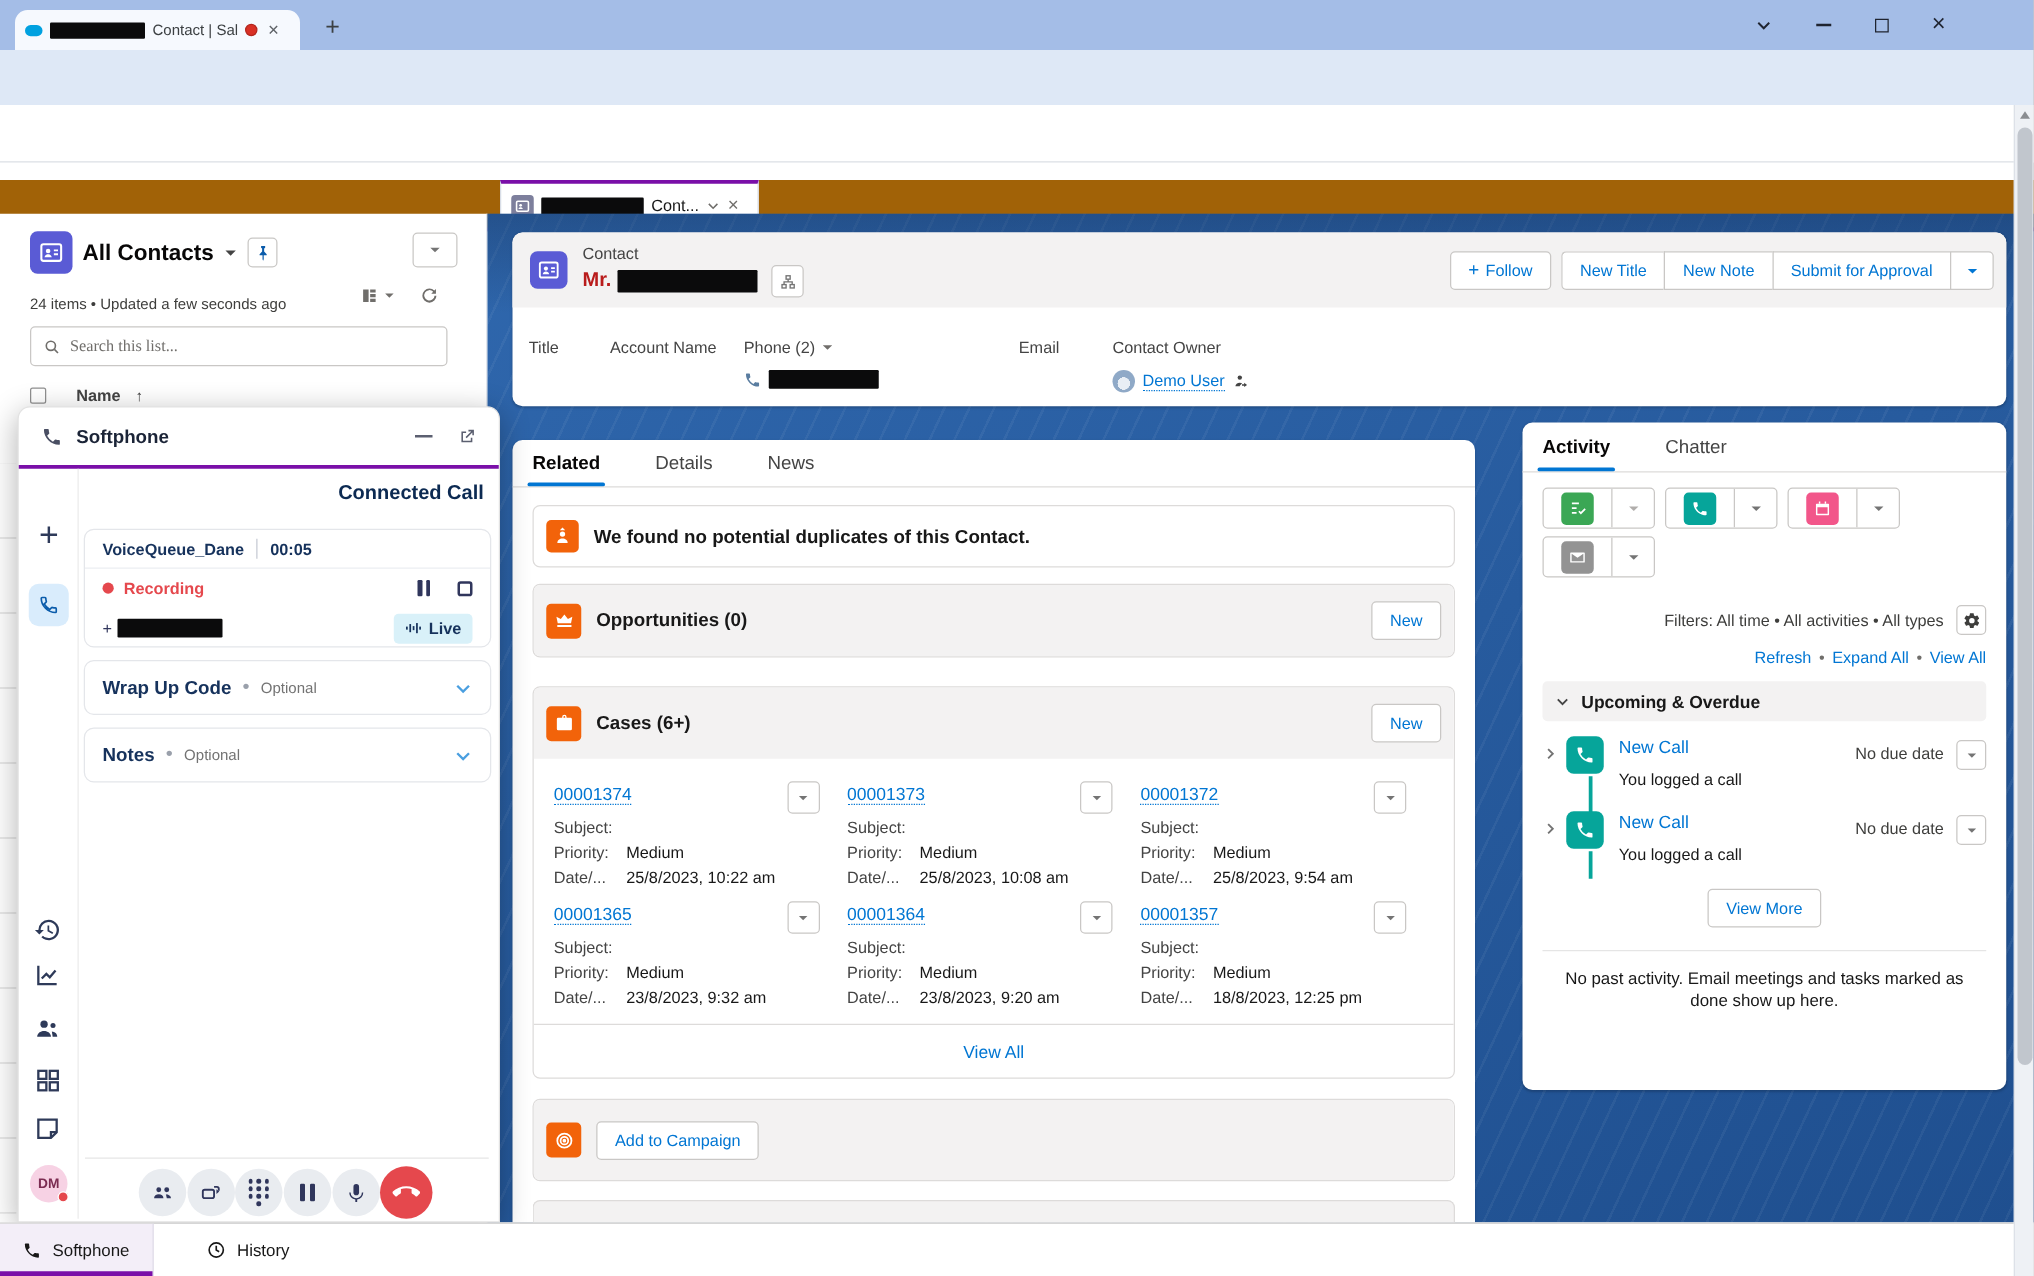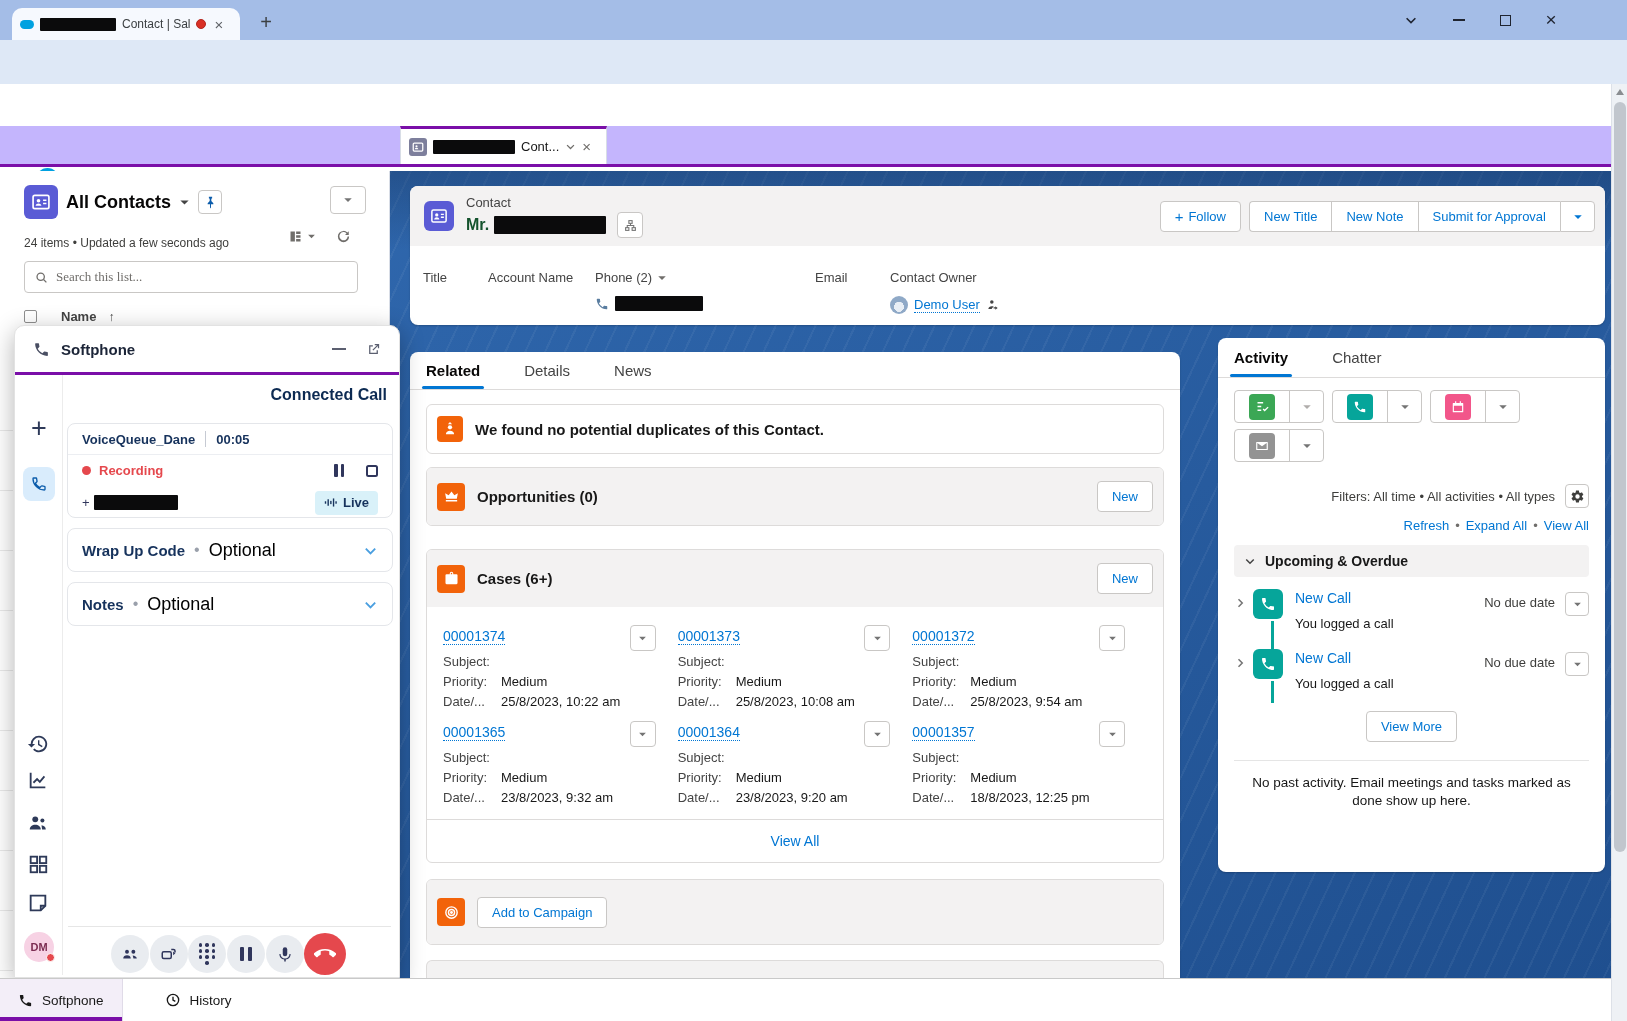--- a/index.html
+++ b/index.html
@@ -46,21 +46,21 @@
   .sfsearch{left:553px;top:91px;width:385px;height:32px;border:1px solid #c9c7c5;border-radius:4px;background:#fff;padding:0 10px;gap:8px}
   .sfsearch input{flex:1;font-size:14px;color:#181818}
   .hic{color:#5c5c5c}
   .favgroup{left:1337px;top:98px;width:46px;height:26px;border:1px solid #c9c7c5;border-radius:4px}
   .favgroup .star{width:26px;text-align:center;font-size:14px;color:#5c5c5c}
   .favgroup .sep{width:1px;height:100%;background:#c9c7c5}
   .plusbox{left:1393px;top:99px;width:22px;height:22px;background:#747474;border-radius:4px;color:#fff;font-size:17px;justify-content:center}
   .astro{left:1551px;top:93px;width:32px;height:32px;border-radius:50%;background:radial-gradient(circle at 50% 62%,#f3f6f9 0 36%,#8fa9c7 37% 100%);border:2px solid #c6d3e4}
 
   
-  .navbar{left:0;top:126px;width:100%;height:41px;background:#c4b5fd;border-bottom:3px solid var(--purple)}
+  .navbar{left:0;top:144px;width:100%;height:41px;background:#a16207;border-bottom:3px solid var(--purple)}
   .waffle{left:22px;top:142px;display:grid;grid-template-columns:repeat(3,4px);grid-gap:3px}
   .waffle i{width:4px;height:4px;border-radius:50%;background:#706e6b}
   .appname{left:64px;top:138px;font-size:18px;color:#080707}
   .navdiv{left:218px;top:139px;width:1px;height:24px;background:#d8dde6}
   .ctabtxt{left:232px;top:141px;font-size:14px;color:#181818}
   .ctabchev{left:368px;top:146px;color:#706e6b}
   .recordtab{left:400px;top:0;width:207px;height:38px;background:#fff;border-left:1px solid #d8dde6;border-right:1px solid #d8dde6;border-top:3px solid var(--purple);padding:0 8px;gap:6px}
   .minicontact{width:18px;height:18px;background:#7d7f9c;border-radius:3px;flex:none;display:flex;align-items:center;justify-content:center}
   .rectab-label{font-size:13px;color:#181818;white-space:nowrap}
 
@@ -81,21 +81,21 @@
       repeating-linear-gradient(115deg,rgba(255,255,255,.05) 0 2px,rgba(255,255,255,0) 2px 18px),
       linear-gradient(155deg,#2f67ad,#1f4f8f)}
   .card{background:#fff;border-radius:8px;box-shadow:0 1px 2px rgba(0,0,0,.2)}
 
   
   .chead{left:20px;top:15px;width:1195px;height:139px}
   .cband{height:60px;background:var(--gray-band);border-radius:8px 8px 0 0;position:relative}
   .cicon{position:absolute;left:14px;top:15px;width:30px;height:30px;background:#5a5bd5;border-radius:6px;display:flex;align-items:center;justify-content:center}
   .centity{position:absolute;left:56px;top:9px;font-size:13px;color:#444}
   .cname{position:absolute;left:56px;top:26px;display:flex;align-items:center;gap:5px}
-  .cname b{font-size:16px;color:#14532d}
+  .cname b{font-size:16px;color:#b91c1c}
   .hierbtn{width:26px;height:26px;border:1px solid #c9c7c5;border-radius:4px;background:#fff;display:flex;align-items:center;justify-content:center;color:#747474;margin-left:6px}
   .actions{position:absolute;right:10px;top:15px;display:flex}
   .sfbtn{height:31px;border:1px solid #c9c7c5;background:#fff;color:var(--blue);font-size:13px;display:flex;align-items:center;justify-content:center;padding:0 14px;white-space:nowrap}
   .follow{border-radius:4px;margin-right:8px;gap:5px}
   .bgroup{display:flex}
   .bgroup .sfbtn{border-right-width:0}
   .bgroup .sfbtn:first-child{border-radius:4px 0 0 4px}
   .bgroup .chevcell{width:35px;padding:0;border-right-width:1px;border-radius:0 4px 4px 0}
   .fields{position:relative;height:79px}
   .flabel{position:absolute;top:24px;font-size:13px;color:#444;display:flex;align-items:center;gap:5px}
@@ -180,21 +180,21 @@
   .rectxt{font-size:13px;font-weight:600;color:var(--red);flex:1}
   .pauseic{display:flex;gap:3px;margin-right:14px}
   .pauseic i{width:3.5px;height:13px;background:#30365c;border-radius:1px}
   .stopic{width:12px;height:12px;border:2.5px solid #30365c;border-radius:2.5px}
   .callrow3{height:33px;display:flex;align-items:center;padding:0 14px;gap:4px}
   .plusp{font-size:13px;color:#30365c}
   .livepill{margin-left:auto;height:24px;background:#d9f1f9;border-radius:4px;display:flex;align-items:center;gap:6px;padding:0 9px;color:#16325c;font-size:13px;font-weight:600}
   .optcard{height:44px;display:flex;align-items:center;padding:0 14px;gap:9px}
   .optcard b{font-size:15px;color:#16325c}
   .optcard .dot{color:#9aa0ab}
-  .optcard .opt{font-size:18px;color:#000000;flex:1}
+  .optcard .opt{font-size:12px;color:#737373;flex:1}
   .optcard .chevb{color:#4a9fe0}
   .spdiv{position:absolute;left:53px;right:8px;top:551px;height:1px;background:#e6e6e6}
   .ctrl{position:absolute;width:38px;height:38px;border-radius:50%;background:#e9ecf0;color:#30365c;display:flex;align-items:center;justify-content:center;top:560px}
   .ctrl.end{width:42px;height:42px;background:var(--red);color:#fff;top:558px}
   .dialpad{display:grid;grid-template-columns:repeat(3,4px);grid-gap:2.5px;justify-items:center}
   .dialpad i{width:3.5px;height:3.5px;border-radius:50%;background:#30365c}
   .dialpad i:last-child{grid-column:2}
 
   
   .utility{left:0;top:978px;width:100%;height:43px;background:#fff;border-top:1px solid #c9c9c9;z-index:60}

